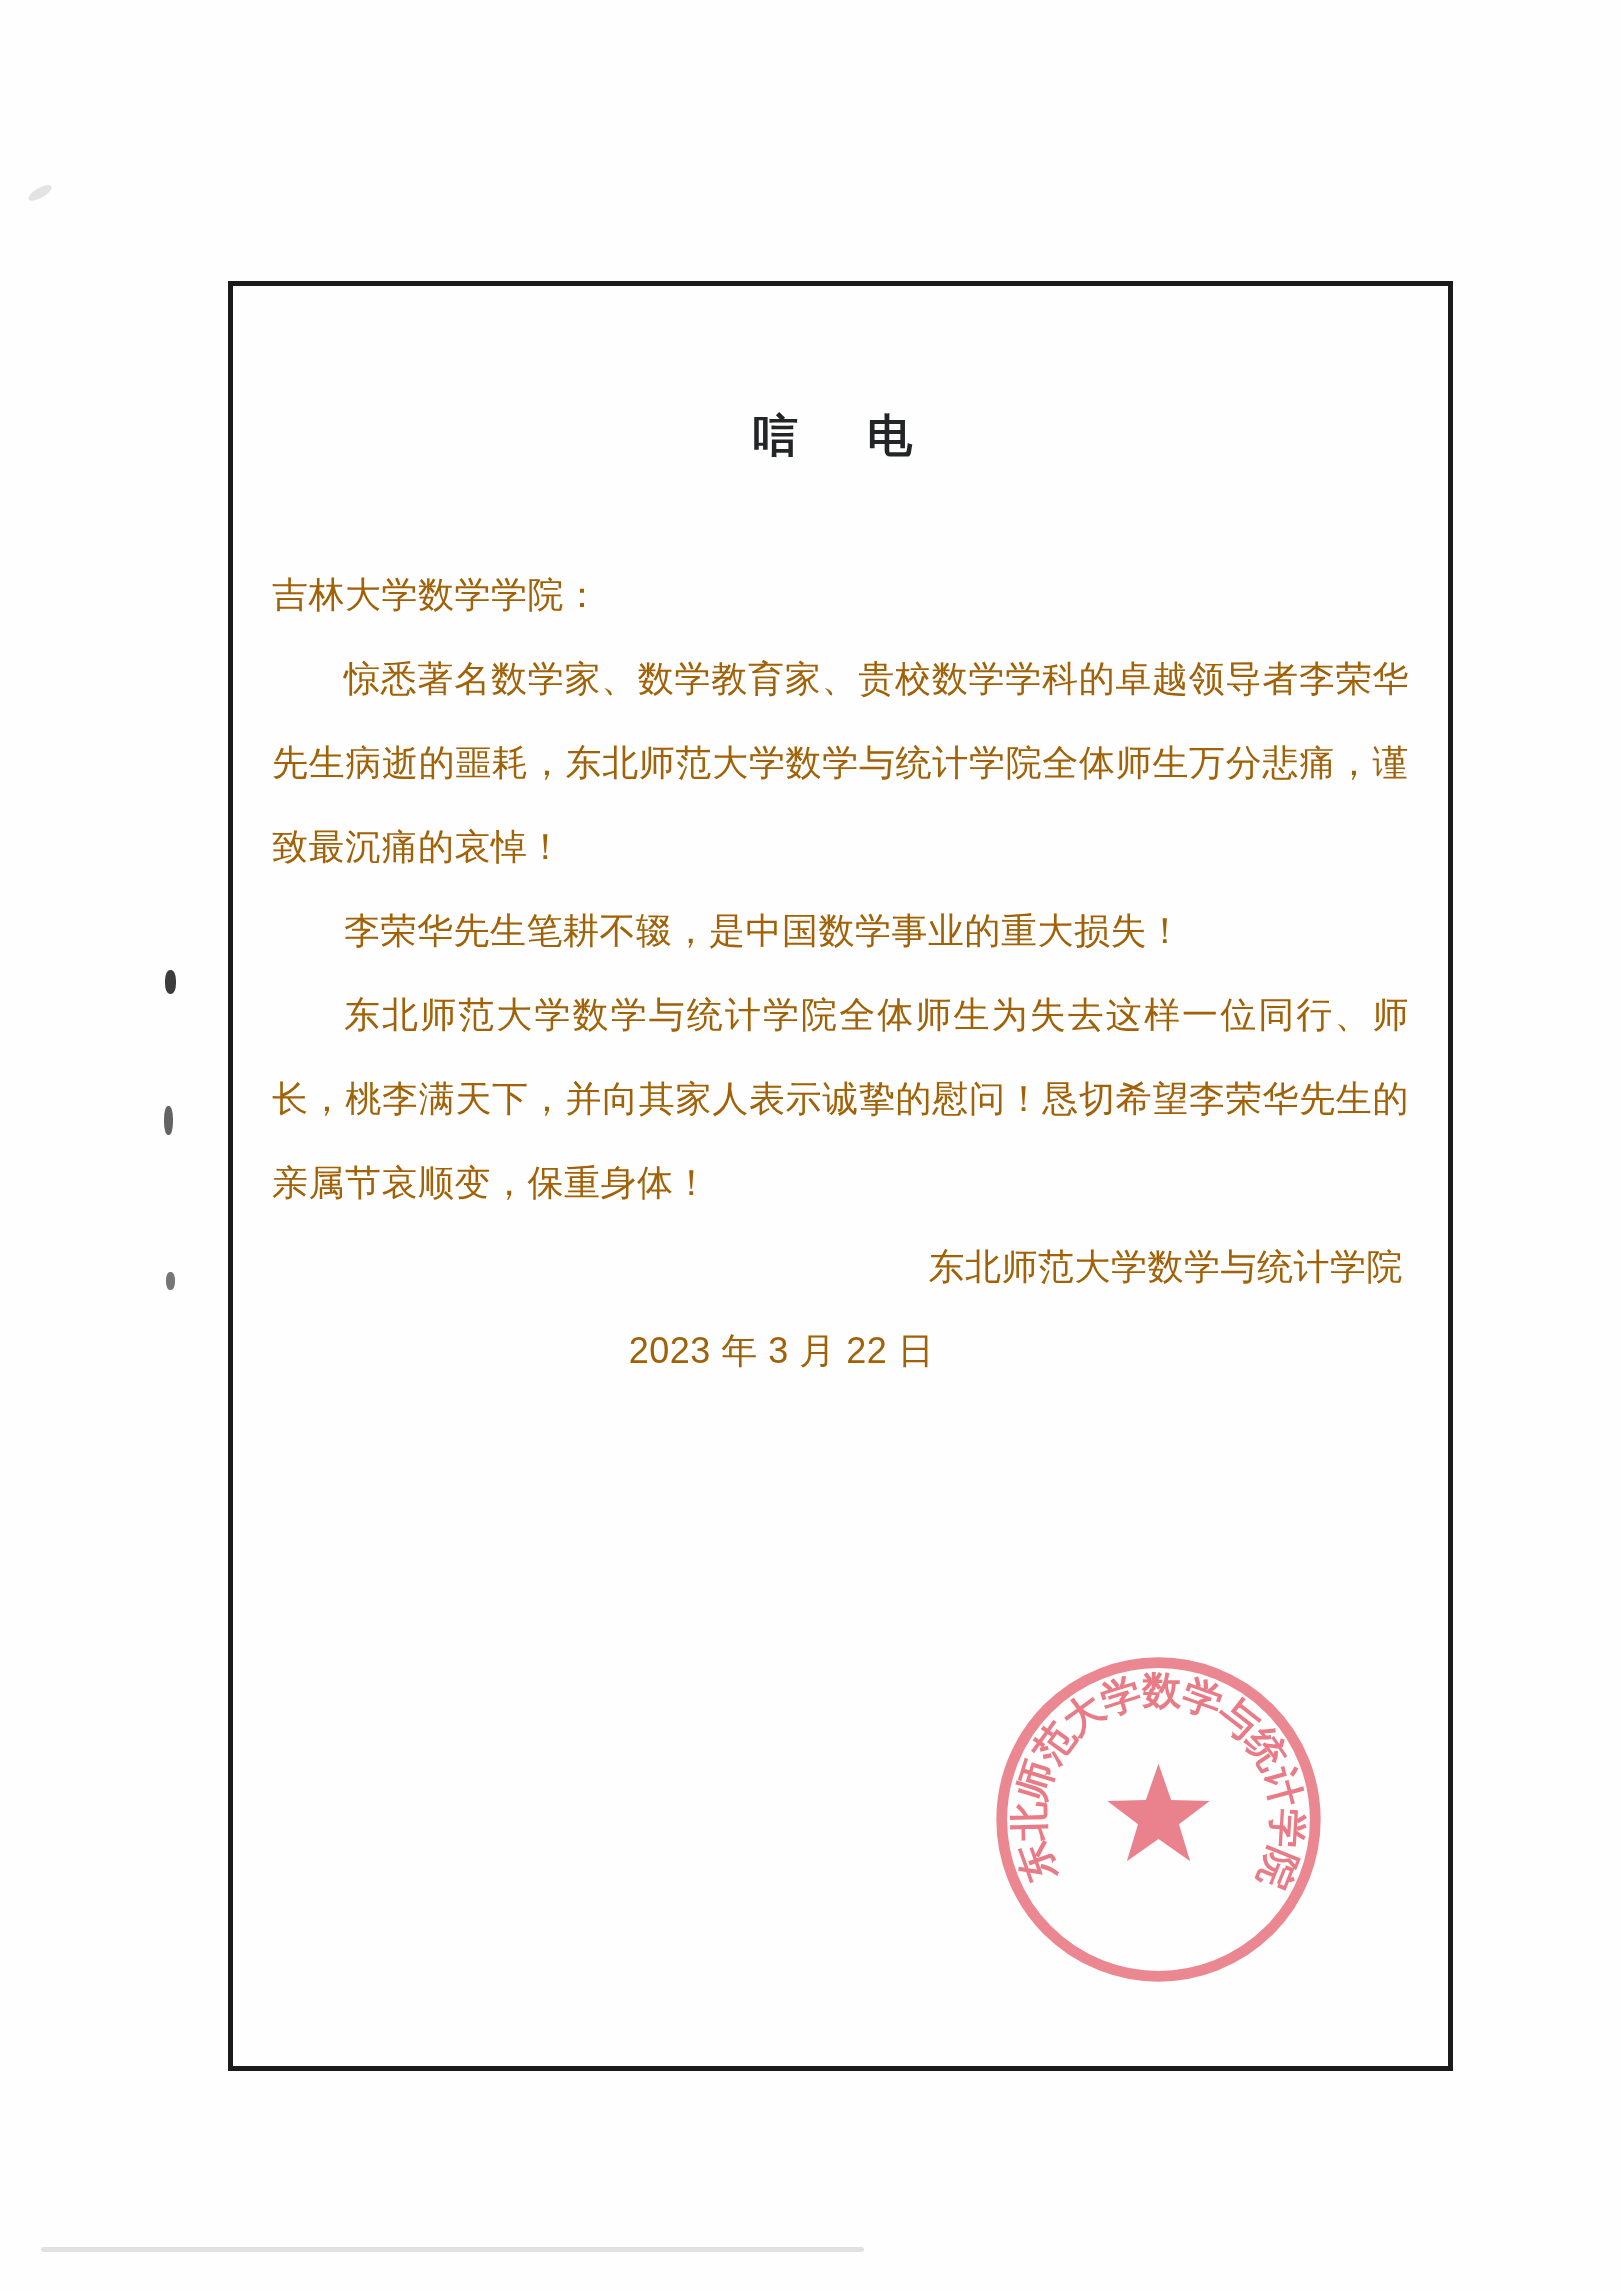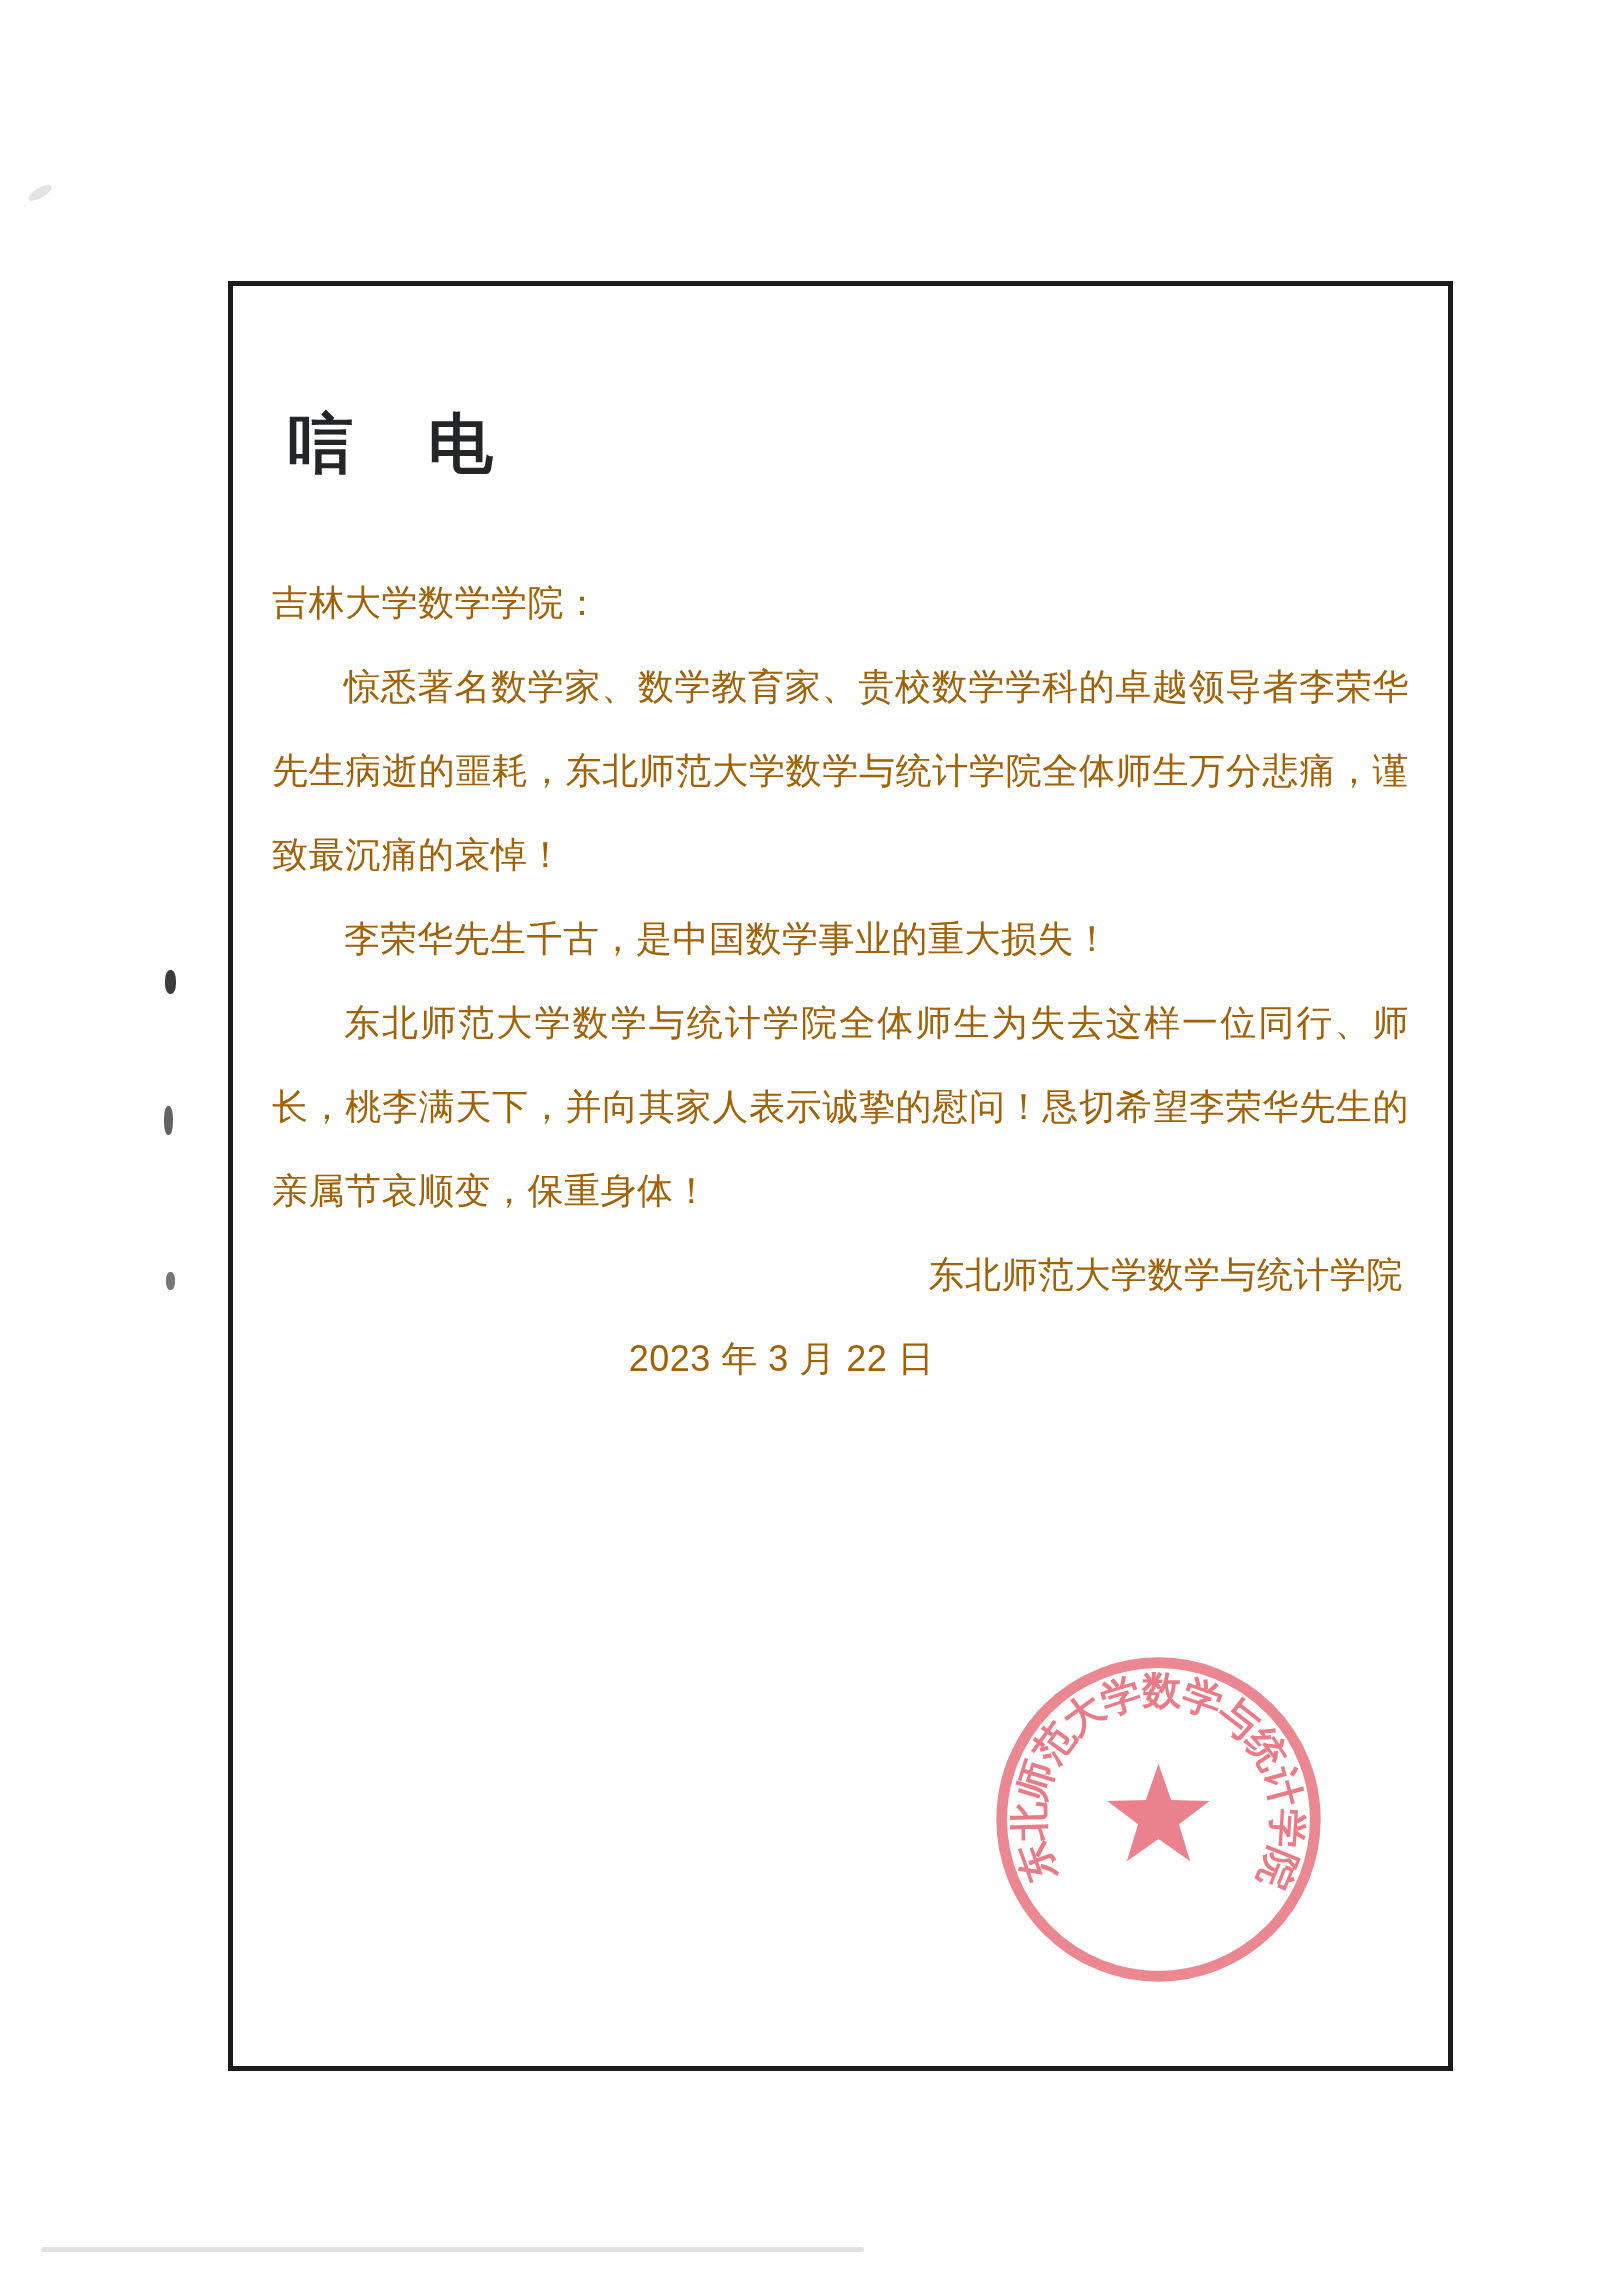--- a/index.html
+++ b/index.html
@@ -28,23 +28,24 @@
     background: transparent;
   }
   .content {
     position: relative;
     width: 100%;
     height: 100%;
     box-sizing: border-box;
     padding: 0 39px;
   }
   .title {
-    margin: 16px;
+    margin: 8px;
     padding-top: 98px;
-    font-size: 65px;
+    text-align: center;
+    font-size: 45px;
     line-height: 88px;
     font-weight: bold;
     letter-spacing: 15.7px;
     word-spacing: 25.5px;
     color: #232527;
   }
   .body-text p {
     margin: 0;
     font-size: 36px;
     letter-spacing: 0.5px;
@@ -112,21 +113,21 @@
   <div class="frame">
     <div class="content">
 
       <h1 class="title">唁 电</h1>
 
       <div class="body-text">
         <p class="salutation">吉林大学数学学院：</p>
 
         <p class="para">惊悉著名数学家、数学教育家、贵校数学学科的卓越领导者李荣华先生病逝的噩耗，东北师范大学数学与统计学院全体师生万分悲痛，谨致最沉痛的哀悼！</p>
 
-        <p class="para">李荣华先生千古，是中国数学事业的重大损失！</p>
+        <p class="para">李荣华先生笔耕不辍，是中国数学事业的重大损失！</p>
 
 
         <p class="para">东北师范大学数学与统计学院全体师生为失去这样一位同行、师长，桃李满天下，并向其家人表示诚挚的慰问！恳切希望李荣华先生的亲属节哀顺变，保重身体！</p>
 
 
         <div class="sig-block">
           <p class="sig">东北师范大学数学与统计学院</p>
           <p class="date-line">2023 年 3 月 22 日</p>
         </div>
       </div>

